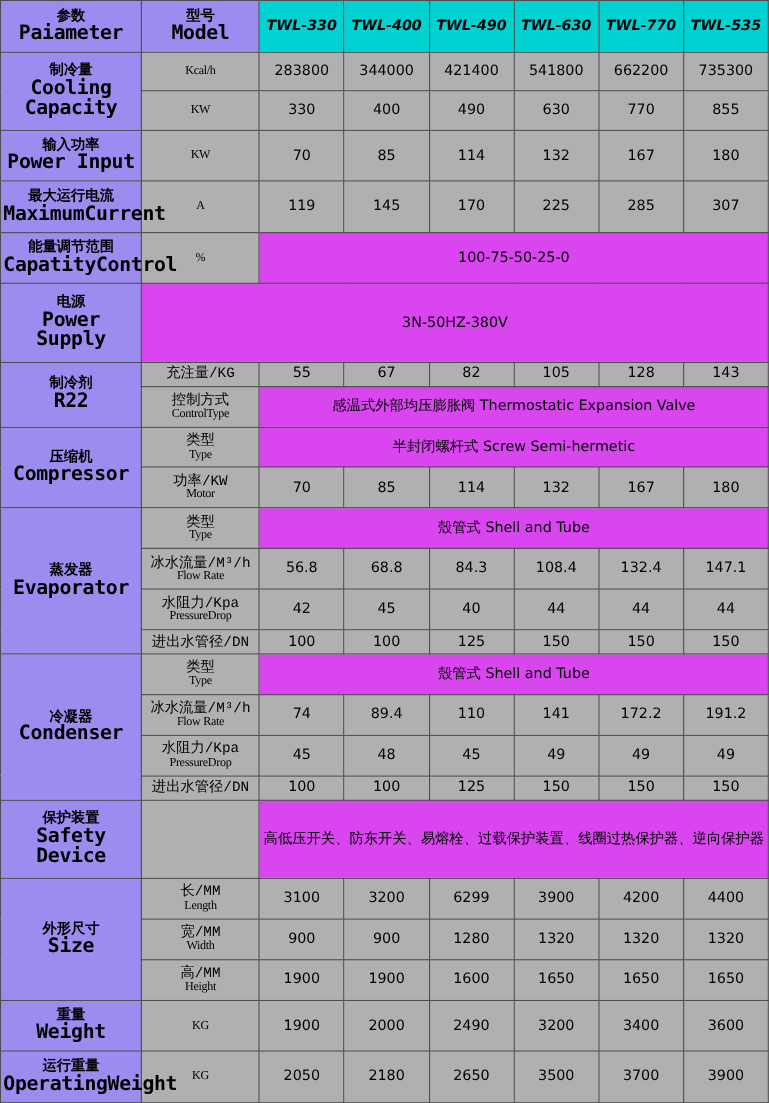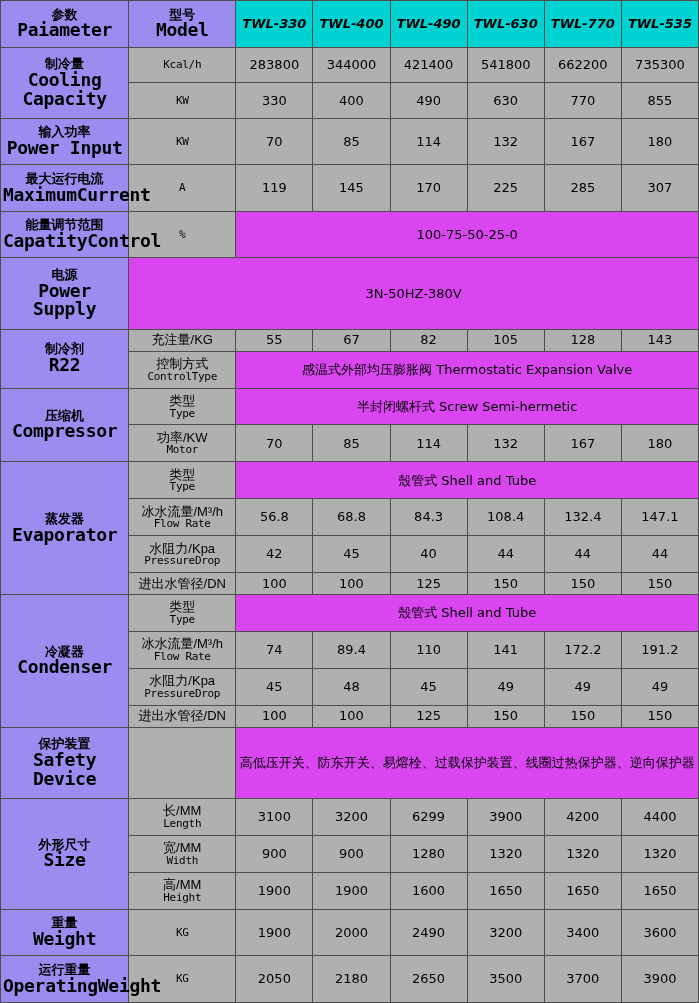--- a/index.html
+++ b/index.html
@@ -51,30 +51,30 @@
   .cell-val {
     background: #b0b0b0;
     font-size: 14px;
   }
   .cell-wide {
     background: #d946ef;
     font-size: 14px;
   }
   .cn {
     display: block;
-    font-family: Liberation Sans, sans-serif;
+    font-family: Liberation Mono, monospace;
   }
   .en {
     display: block;
     font-family: "DejaVu Sans Mono", monospace;
     font-size: 12px;
     letter-spacing: -0.3px;
   }
   .cell-param .en { font-size: 18px; }
-  .cell-sub .en { font-size: 11px; }
+  .cell-sub .en { font-size: 11px; font-family: Liberation Serif, serif; }
   .safety-text {
     font-size: 12px;
   }
 </style>
 </head>
 <body>
 
 <table class="spec">
   <colgroup>
     <col class="c-param">

